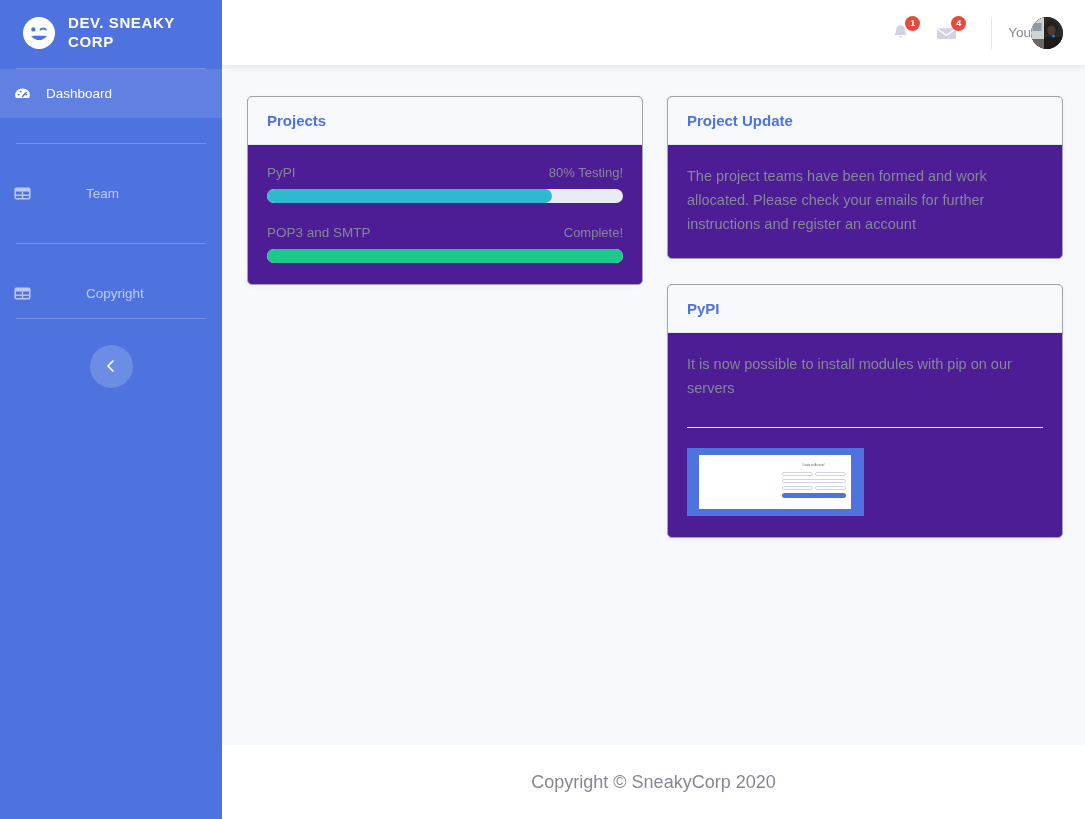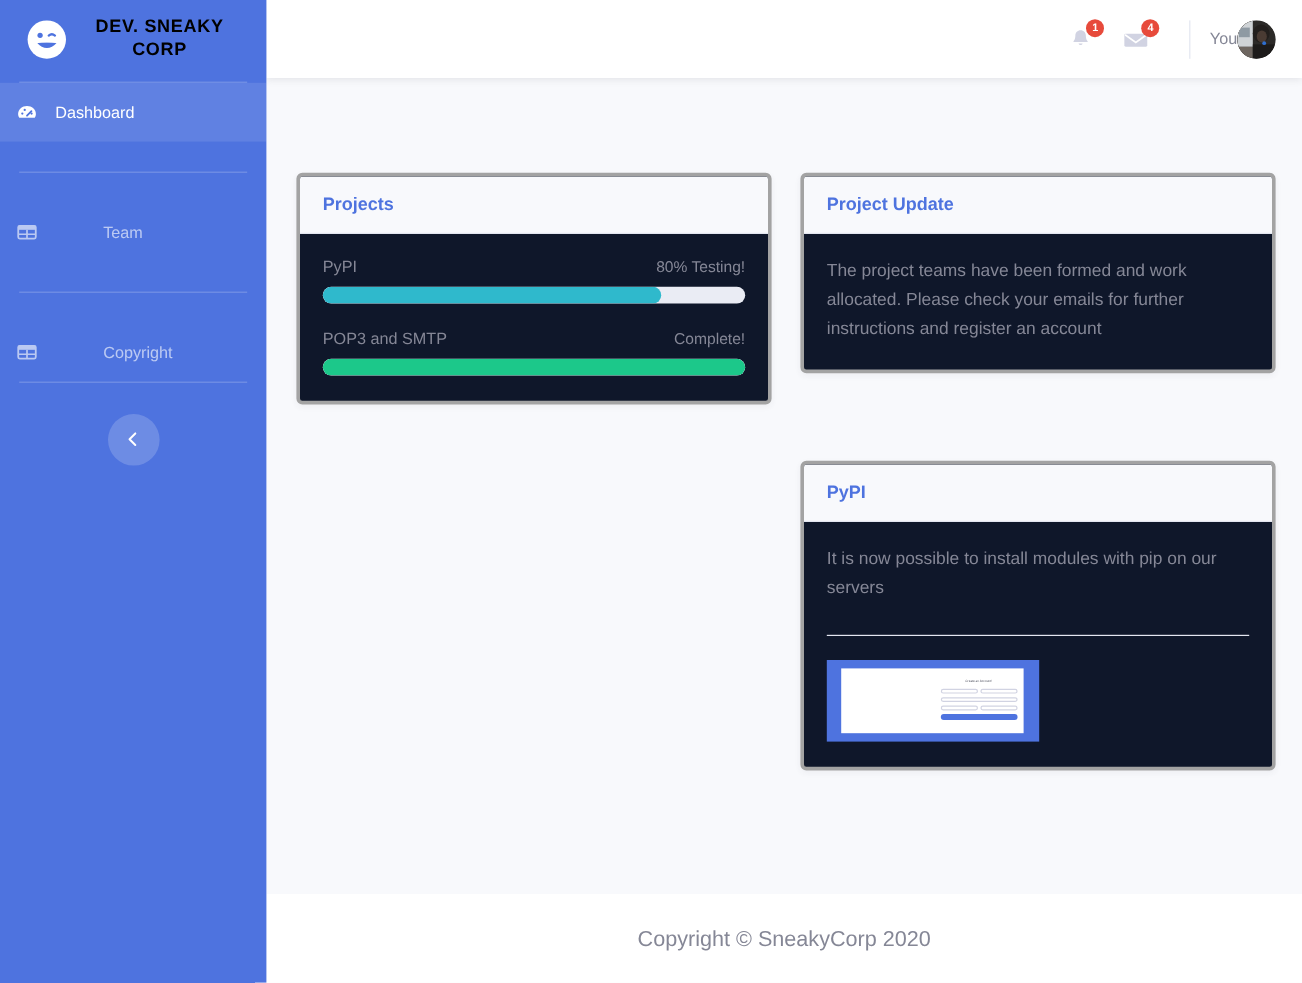--- a/index.html
+++ b/index.html
@@ -39,26 +39,26 @@
     min-height: 66px;
     text-decoration: none;
   }
   .brand-logo {
     width: 34px;
     height: 34px;
     flex: 0 0 34px;
     display: block;
   }
   .brand-text {
-    color: #000000;
+    color: #ffffff;
     font-size: 15px;
     font-weight: 800;
     letter-spacing: 0.6px;
     line-height: 1.25;
-    text-align: center;
+    text-align: left;
     text-transform: uppercase;
     max-width: 130px;
   }
 
   .side-divider {
     height: 1px;
     background: rgba(255,255,255,0.22);
     margin: 0 16px;
   }
 
@@ -212,26 +212,25 @@
   }
   .col {
     display: flex;
     flex-direction: column;
     gap: 25px;
   }
   .col-left  { width: 396px; flex: 0 0 396px; }
   .col-right { width: 396px; flex: 0 0 396px; }
 
   .card {
-    background: #0f172a;
-    border: 3px solid #a3a3a3;
+    background: #4c1d95;
+    border: 1px solid #a3a3a3;
     border-radius: 5px;
     box-shadow: 0 2px 5px rgba(58,59,69,0.055);
     overflow: hidden;
-    margin-top: 48px;
   }
   .card-header {
     background: #f8f9fc;
     border-bottom: 1px solid #e3e6f0;
     padding: 15px 19px 14px;
   }
   .card-title {
     color: #4e73df;
     font-size: 15px;
     font-weight: 700;

